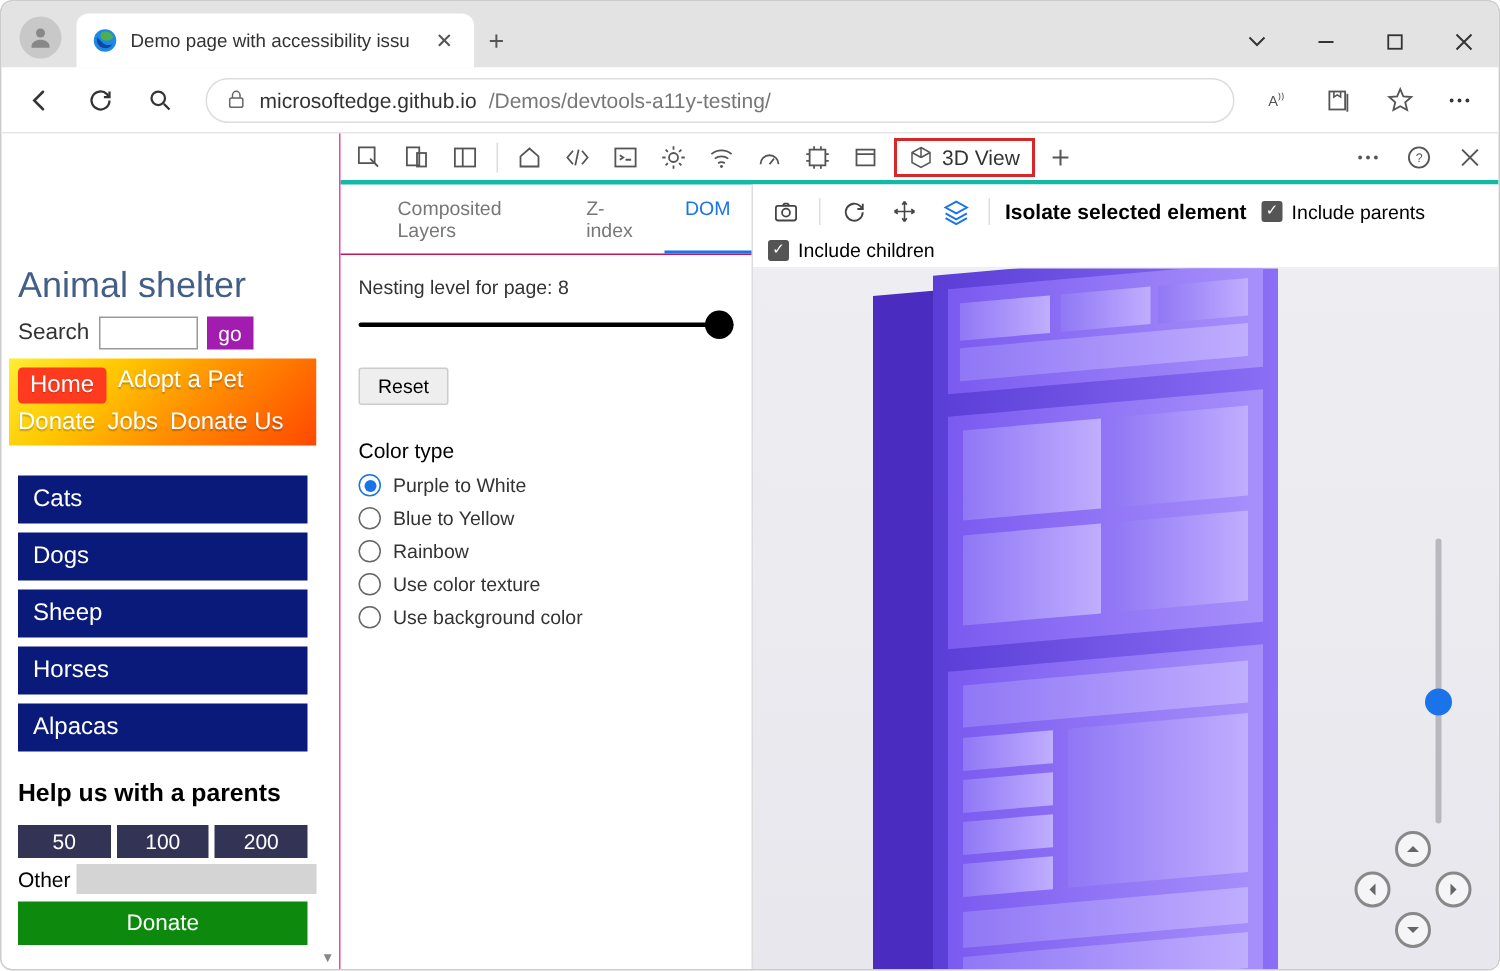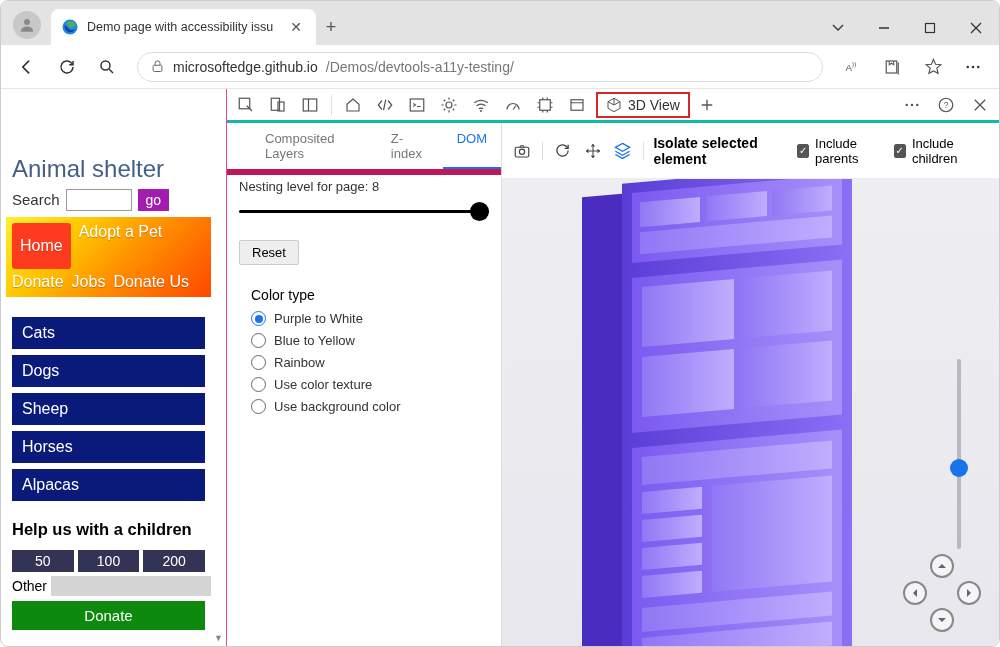--- a/index.html
+++ b/index.html
@@ -34,21 +34,21 @@
   .scroll-thumb { position:absolute; top:22px; left:2px; width:11px; height:65px; background:#bdbdbd; border-radius:2px;}
 
   .page-title { font-size: 24px; color: #435f88; padding: 4px 6px 6px; }
   .searchrow { display:flex; align-items:center; gap:6px; padding: 0 6px 6px; }
   .searchrow label { font-size: 15px; color:#333; }
   .searchrow input { width: 66px; height: 22px; border:1px solid #999; }
   .searchrow button { background:#a21caf; color:#fff; border:none; height:22px; padding:0 8px; font-size:14px; cursor:pointer;}
 
   .navbox { background: linear-gradient(135deg, #ffee33 0%, #ffc700 30%, #ff8c00 60%, #ff4800 100%); padding: 6px; display:flex; flex-wrap:wrap; gap: 4px 8px; }
   .navbox span { color:#fff; font-size:16px; white-space:nowrap; text-shadow:0 1px 1px rgba(0,0,0,.25); }
-  .navbox span.active { background:#ff3b1f; padding:14px 8px; border-radius:3px; }
+  .navbox span.active { background:#ff3b1f; padding:3px 8px; border-radius:3px; }
 
   .animals { padding: 20px 6px 2px; display:flex; flex-direction:column; gap:6px;}
   .animals div { background:#0a1a7a; color:#fff; padding:7px 10px; font-size:16px; cursor:pointer;}
 
   .donation { padding: 16px 6px; }
   .donation h3 { font-size:16.5px; font-weight:700; margin-bottom:10px; line-height:1.3; }
   .donamts { display:flex; gap:4px; }
   .donamts div { flex:1; background:#335; color:#fff; text-align:center; padding:3px 0; font-size:14px; cursor:pointer;}
   .otherrow { display:flex; align-items:center; margin-top:4px; font-size:14px;}
   .otherrow input { flex:1; height:20px; background:#d4d4d4; border:none; margin-left:4px;}
@@ -59,37 +59,37 @@
   .dt-tabbar { height: 34px; border-bottom: 3px solid #14b8a6; display:flex; align-items:center; padding: 0 4px; gap: 2px;}
   .dt-tool { width:30px; height:30px; display:flex; align-items:center; justify-content:center; color:#555; cursor:pointer;}
   .dt-tool svg { width:18px; height:18px; }
   .dt-sep { width:1px; height:20px; background:#ddd; margin:0 4px;}
   .dt-3dview { display:flex; align-items:center; gap:6px; border:2px solid #d62828; padding:3px 8px; margin-left:2px; cursor:pointer;}
   .dt-3dview span { font-size:14px; color:#333;}
   .dt-right { margin-left:auto; display:flex; align-items:center; gap:4px;}
 
   .dt-body { flex:1; display:flex; }
   .dt-left { width:275px; border-right:1px solid #ddd; padding: 0 12px;}
-  .dt-subtabs { display:flex; border-bottom:6px solid #be185d; margin: 0 -12px 4px; padding-left: 24px;}
+  .dt-subtabs { display:flex; border-bottom:1px solid #be185d; margin: 0 -12px 14px; padding-left: 24px;}
   .dt-subtab { padding:8px 14px; font-size:13px; color:#777; cursor:pointer;}
   .dt-subtab.active { color:#1a73e8; border-bottom:2px solid #1a73e8;}
   .nest-label { font-size:13px; color:#333; margin-bottom:8px;}
   .slider { position:relative; height:20px; margin-bottom:18px;}
   .slider .track { position:absolute; top:8px; left:0; right:0; height:3px; background:#000; border-radius:2px;}
   .slider .thumb { position:absolute; top:0; right:0; width:19px; height:19px; background:#000; border-radius:50%; cursor:pointer;}
   .resetbtn { background:#eee; border:1px solid #ccc; padding:4px 12px; font-size:13px; cursor:pointer; border-radius:2px;}
-  .colortype { margin-top:22px;margin-left:12px;}
+  .colortype { margin-top:22px;}
   .colortype h4 { font-size:14px; font-weight:400; margin-bottom:8px;}
   .radio { display:flex; align-items:center; gap:8px; margin-bottom:7px; font-size:13px; color:#333; cursor:pointer;}
   .radio .dot { width:15px; height:15px; border:1.5px solid #666; border-radius:50%; display:flex; align-items:center; justify-content:center;}
   .radio.checked .dot { border-color:#1a73e8;}
   .radio.checked .dot::after { content:''; width:8px; height:8px; background:#1a73e8; border-radius:50%;}
 
   .dt-right-pane { flex:1; display:flex; flex-direction:column; position:relative; background:#fff;}
-  .dt-3dtoolbar { height:56px; padding:6px 10px; border-bottom:1px solid #eee; display:flex; flex-direction:row; gap:6px;}
+  .dt-3dtoolbar { height:56px; padding:6px 10px; border-bottom:1px solid #eee; display:flex; flex-direction:column; gap:6px;}
   .dt-3dtoolbar .row1 { display:flex; align-items:center; gap:10px;}
   .dt-3dtoolbar .row1 .tb { width:24px; height:24px; display:flex; align-items:center; justify-content:center; cursor:pointer; color:#444;}
   .tb-sep { width:1px; height:18px; background:#ddd;}
   .isolate-label { font-size:14px; font-weight:700;}
   .chk { display:flex; align-items:center; gap:6px; font-size:13px; cursor:pointer;}
   .chk .box { width:14px; height:14px; border:1.5px solid #555; border-radius:2px; display:flex; align-items:center; justify-content:center;}
   .chk.checked .box { background:#555; color:#fff;}
   .chk.checked .box::after { content:'✓'; font-size:10px; color:#fff; line-height:1;}
 
   .viewport { flex:1; background: linear-gradient(#eeeef2, #e7e7ed); position:relative; overflow:hidden;}
@@ -215,21 +215,21 @@
         <span>Donate Us</span>
       </div>
       <div class="animals">
         <div>Cats</div>
         <div>Dogs</div>
         <div>Sheep</div>
         <div>Horses</div>
         <div>Alpacas</div>
       </div>
       <div class="donation">
-        <h3>Help us with a children</h3>
+        <h3>Help us with a parents</h3>
         <div class="donamts">
           <div>50</div>
           <div>100</div>
           <div>200</div>
         </div>
         <div class="otherrow">
           <span>Other</span>
           <input style="">
         </div>
         <button class="donatebtn">Donate</button>

